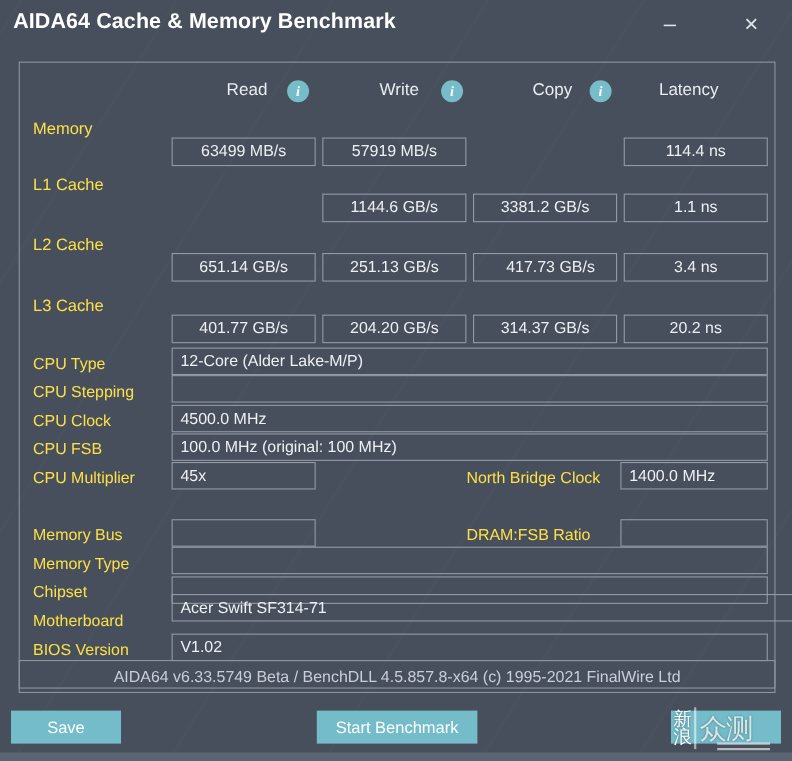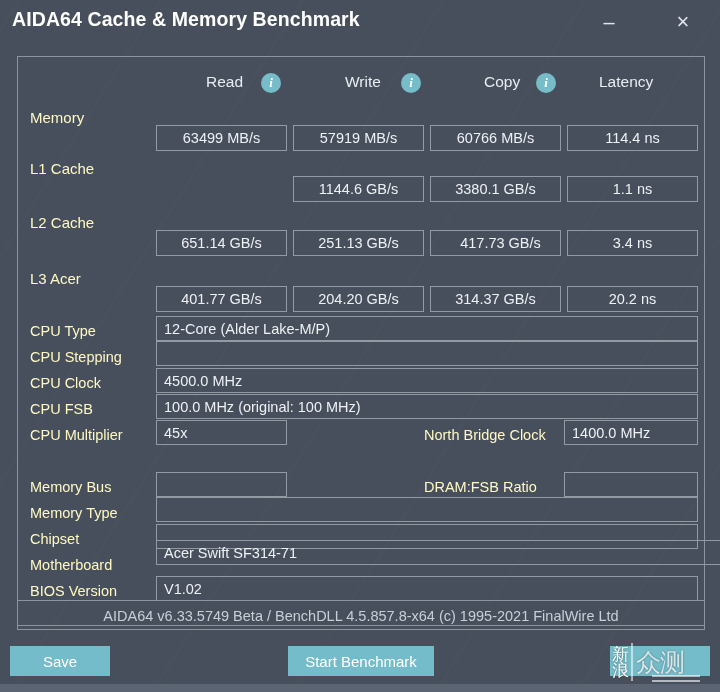--- a/index.html
+++ b/index.html
@@ -66,21 +66,21 @@
     position: absolute;
     left: 17px; top: 56px;
     width: 688px; height: 570px;
     border: 1px solid #8d949e;
   }
 
   
   .lbl {
     position: absolute;
     font-size: 15px;
-    color: #fef9c3;
+    color: #fde047;
     white-space: nowrap;
   }
   .lbl.sm { font-size: 14.5px; }
 
   .field {
     position: absolute;
     border: 1px solid #939aa4;
     display: flex;
     align-items: center;
     font-size: 14.5px;
@@ -216,35 +216,34 @@
   <div class="info-icon" style="left:383px; top:16px;">i</div>
 
   <div class="col-head" style="left:466px; top:16px;">Copy</div>
   <div class="info-icon" style="left:518px; top:16px;">i</div>
 
   <div class="col-head" style="left:581px; top:16px;">Latency</div>
 
   <div class="lbl" style="left:12px; top:52px;">Memory</div>
   <div class="field center" style="left:138px; top:44px; width:131px; height:26px;">63499 MB/s</div>
   <div class="field center" style="left:275px; top:44px; width:131px; height:26px;">57919 MB/s</div>
-  <div class="field center" style="left:412px; top:44px; width:131px; height:26px;">60766 MB/s</div>
   <div class="field center" style="left:549px; top:44px; width:131px; height:26px;">114.4 ns</div>
 
   <div class="lbl" style="left:12px; top:103px;">L1 Cache</div>
   <div class="field center" style="left:275px; top:95px; width:131px; height:26px;">1144.6 GB/s</div>
-  <div class="field center" style="left:412px; top:95px; width:131px; height:26px;">3380.1 GB/s</div>
+  <div class="field center" style="left:412px; top:95px; width:131px; height:26px;">3381.2 GB/s</div>
   <div class="field center" style="left:549px; top:95px; width:131px; height:26px;">1.1 ns</div>
 
   <div class="lbl" style="left:12px; top:157px;">L2 Cache</div>
   <div class="field center" style="left:138px; top:149px; width:131px; height:26px;">651.14 GB/s</div>
   <div class="field center" style="left:275px; top:149px; width:131px; height:26px;">251.13 GB/s</div>
   <div class="field center" style="left:412px; top:149px; width:131px; height:26px;padding-left:10px;">417.73 GB/s</div>
   <div class="field center" style="left:549px; top:149px; width:131px; height:26px;">3.4 ns</div>
 
-  <div class="lbl" style="left:12px; top:213px;">L3 Acer</div>
+  <div class="lbl" style="left:12px; top:213px;">L3 Cache</div>
   <div class="field center" style="left:138px; top:205px; width:131px; height:26px;">401.77 GB/s</div>
   <div class="field center" style="left:275px; top:205px; width:131px; height:26px;">204.20 GB/s</div>
   <div class="field center" style="left:412px; top:205px; width:131px; height:26px;">314.37 GB/s</div>
   <div class="field center" style="left:549px; top:205px; width:131px; height:26px;">20.2 ns</div>
 
   <div class="lbl sm" style="left:12px; top:266px;">CPU Type</div>
   <div class="field left" style="left:138px; top:259px; width:542px; height:25px;text-align:center;">12-Core   (Alder Lake-M/P)</div>
 
   <div class="lbl sm" style="left:12px; top:292px;">CPU Stepping</div>
   <div class="field left" style="left:138px; top:284px; width:542px; height:25px;"></div>

